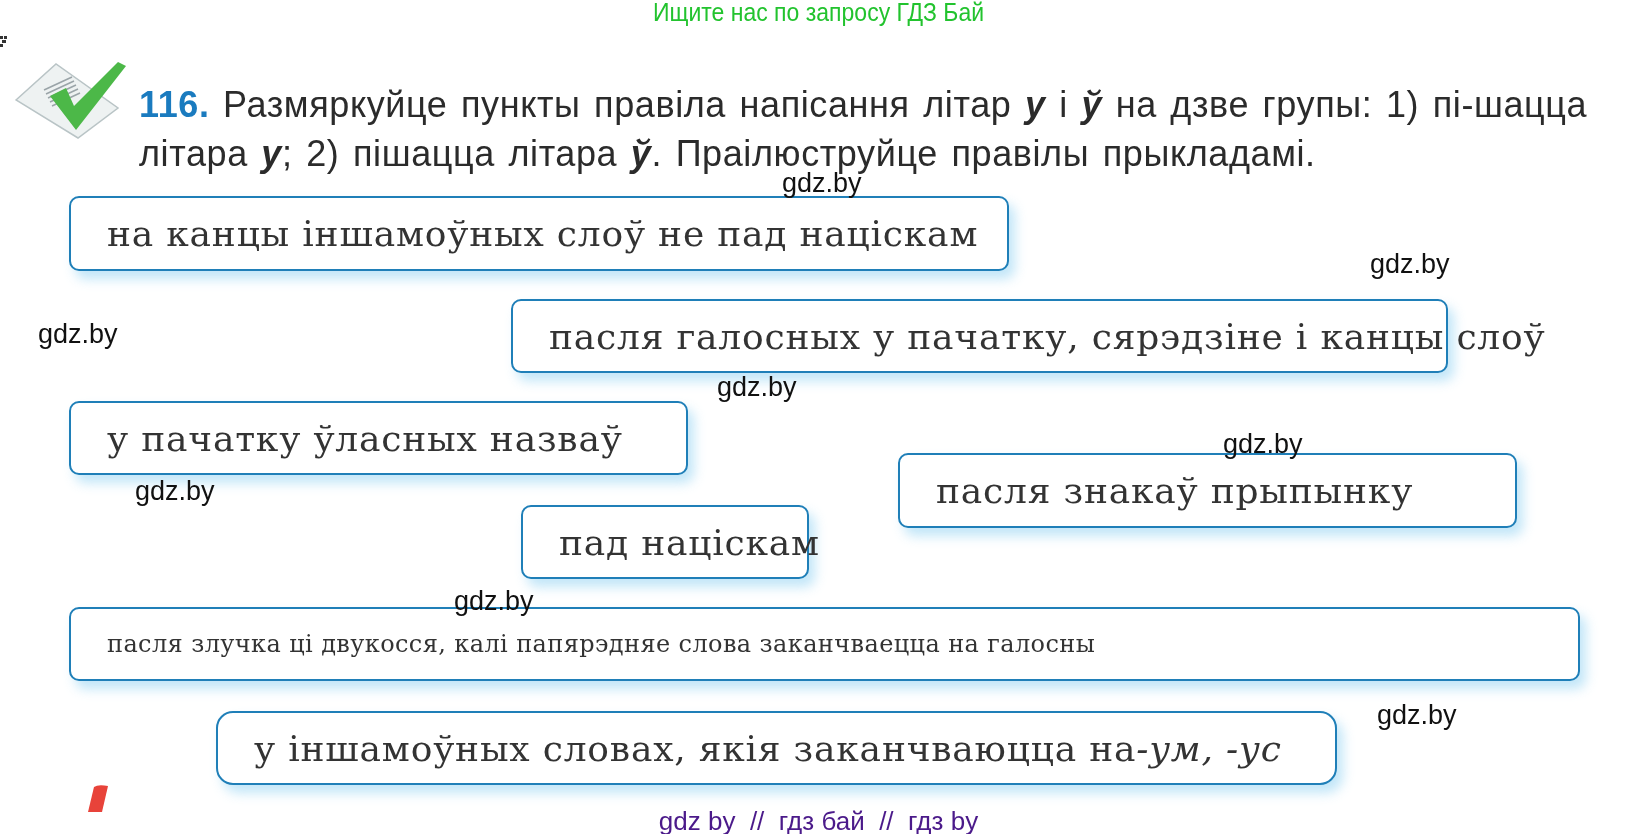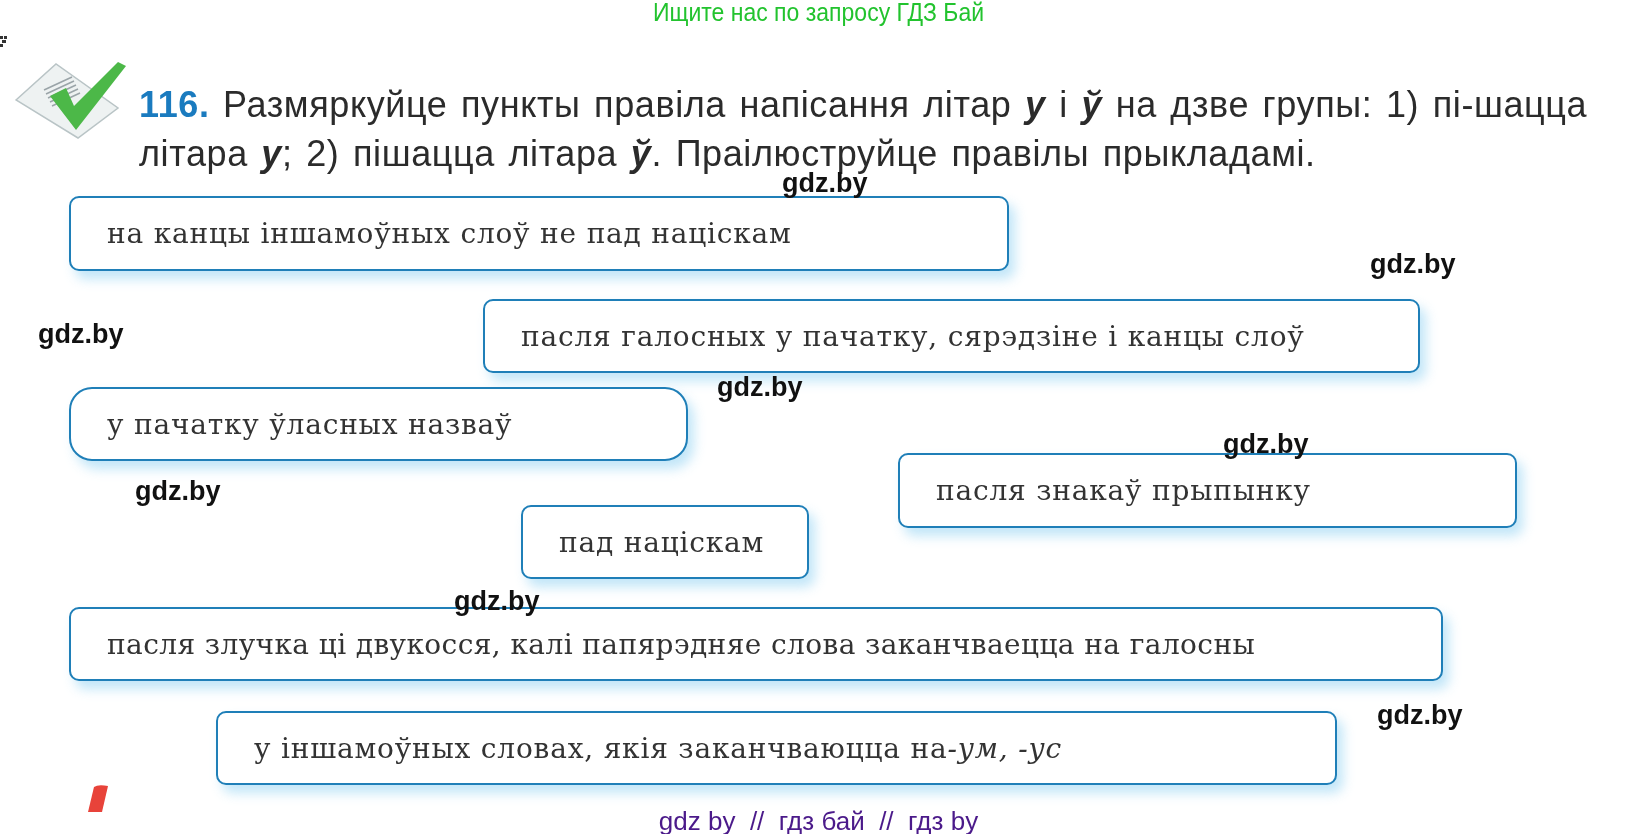--- a/index.html
+++ b/index.html
@@ -22,29 +22,29 @@
     letter-spacing:0.6px; word-spacing:3px;
   }
   .task-number { color:#1a7bbf; font-weight:bold; }
   .task-title b { font-weight:bold; font-style:italic; }
   .rule-box {
     position:absolute; box-sizing:border-box;
     border:2.5px solid #1f7fb8; border-radius:10px;
     background:#ffffff;
     box-shadow: 6px 8px 12px rgba(120,200,240,0.45);
     font-family:"DejaVu Serif", "Liberation Serif", serif;
-    font-size:28px; color:#333333;
+    font-size:36px; color:#333333;
     display:flex; align-items:center;
     padding-left:36px; white-space:nowrap;
     letter-spacing:0.8px;
   }
   .rule-box .ital { font-style:italic; font-weight:normal; }
   .wm {
     position:absolute; font-size:27px; color:#111111;
-    font-family:"Liberation Sans", sans-serif; z-index:5;font-weight:bold;
+    font-family:"Liberation Sans", sans-serif; z-index:5;
   }
   .bottom-wm {
     left:0; width:1637px; top:806px; text-align:center;
     color:#4b1a8a; font-size:26px; white-space:pre;
   }
   .red-mark { left:86px; top:784px; width:26px; height:28px; }
 </style>
 </head>
 <body>
 
@@ -69,36 +69,36 @@
   <path d="M36,36 L52,28 L60,46 L104,2 L112,6 L62,70 Z" fill="#4cb848"></path>
 </svg>
 
 <div class="abs task-title">
   <span class="task-number">116.</span><span> Размяркуйце пункты правіла напісання літар </span><b>у</b><span> і </span><b>ў</b><span> на дзве групы: 1) пі-шацца літара </span><b>у</b><span>; 2) пішацца літара </span><b>ў</b><span>. Праілюструйце правілы прыкладамі.</span>
 </div>
 
 <div class="rule-box" style="left:69px; top:196px; width:940px; height:75px;">
   <span>на канцы іншамоўных слоў не пад націскам</span>
 </div>
-<div class="rule-box" style="left:483px; top:299px; width:937px; height:74px;">
+<div class="rule-box" style="left:511px; top:299px; width:937px; height:74px;">
   <span>пасля галосных у пачатку, сярэдзіне і канцы слоў</span>
 </div>
-<div class="rule-box" style="left:69px; top:387px; width:619px; height:74px;border-radius:23px;">
+<div class="rule-box" style="left:69px; top:401px; width:619px; height:74px;">
   <span>у пачатку ўласных назваў</span>
 </div>
 <div class="rule-box" style="left:898px; top:453px; width:619px; height:75px;text-align:right;">
   <span>пасля знакаў прыпынку</span>
 </div>
 <div class="rule-box" style="left:521px; top:505px; width:288px; height:74px;">
   <span>пад націскам</span>
 </div>
-<div class="rule-box" style="left:69px; top:607px; width:1374px; height:74px; font-size:28px; letter-spacing:0.4px;">
+<div class="rule-box" style="left:69px; top:607px; width:1511px; height:74px; font-size:24px; letter-spacing:0.4px;">
   <span>пасля злучка ці двукосся, калі папярэдняе слова заканчваецца на галосны</span>
 </div>
-<div class="rule-box" style="left:216px; top:711px; width:1121px; height:74px;">
+<div class="rule-box" style="left:216px; top:711px; width:1121px; height:74px;border-radius:17px;">
   <span>у іншамоўных словах, якія заканчваюцца на </span>
     <span class="ital">-ум, -ус</span>
 </div>
 
 <div class="wm" style="left:782px; top:168px;">gdz.by</div>
 <div class="wm" style="left:1370px; top:249px;">gdz.by</div>
 <div class="wm" style="left:38px; top:319px;">gdz.by</div>
 <div class="wm" style="left:717px; top:372px;">gdz.by</div>
 <div class="wm" style="left:1223px; top:429px;">gdz.by</div>
 <div class="wm" style="left:135px; top:476px;">gdz.by</div>

